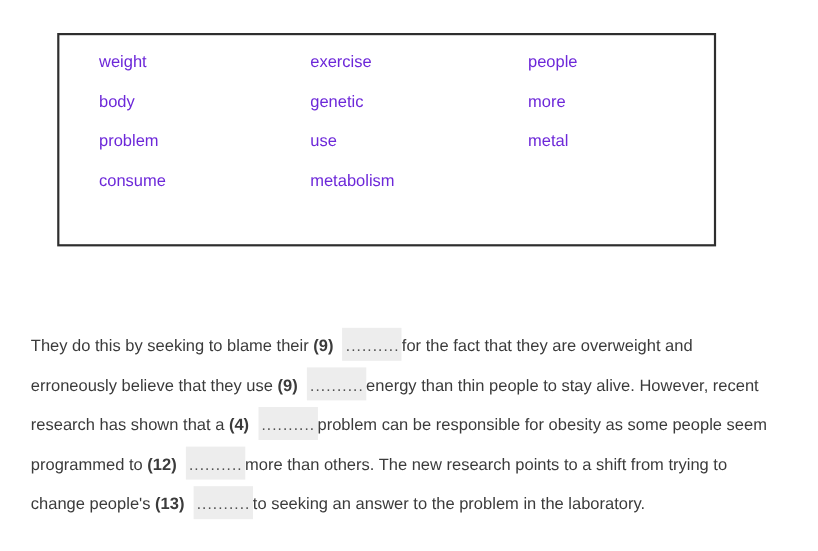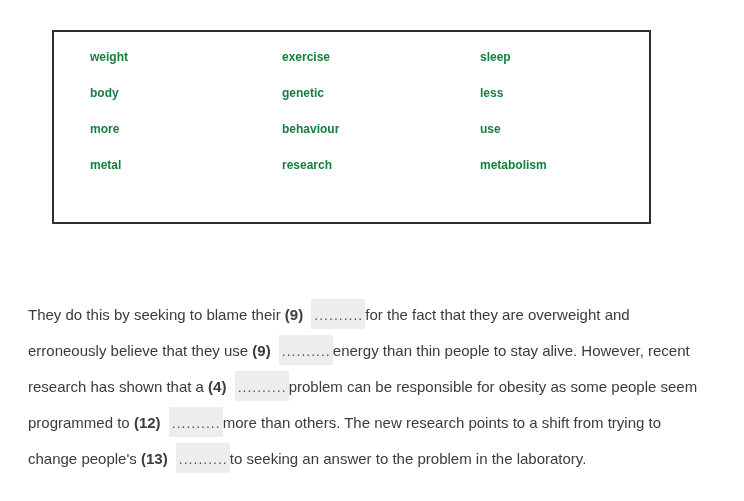--- a/index.html
+++ b/index.html
@@ -23,23 +23,23 @@
     height: 194px;
     box-sizing: border-box;
     border: 2px solid #2e2e2e;
     padding: 7px 0 0 36px;
     display: grid;
     grid-template-columns: 192px 198px 1fr;
     grid-auto-rows: 36px;
     align-items: center;
   }
   .word-bank .word {
-    font-size: 12px;
-    font-weight: bold;
-    color: #15803d;
+    font-size: 15px;
+    font-weight: normal;
+    color: #6d28d9;
     line-height: 36px;
     white-space: nowrap;
   }
   .passage {
     position: absolute;
     left: 28px;
     top: 282px;
     width: 682px;
     font-size: 15px;
     line-height: 36px;
@@ -67,29 +67,28 @@
   }
 </style>
 </head>
 <body>
 
 <div class="page">
 
   <div class="word-bank">
     <div class="word">weight</div>
     <div class="word">exercise</div>
-    <div class="word">sleep</div>
+    <div class="word">people</div>
     <div class="word">body</div>
     <div class="word">genetic</div>
-    <div class="word">less</div>
     <div class="word">more</div>
-    <div class="word">behaviour</div>
+    <div class="word">problem</div>
     <div class="word">use</div>
     <div class="word">metal</div>
-    <div class="word">research</div>
+    <div class="word">consume</div>
     <div class="word">metabolism</div>
   </div>
 
   <p class="passage"><span>They do this by seeking to blame their </span><strong>(9)</strong>
 <span class="blank">..........</span><span>for the fact that they are overweight and erroneously believe that they use </span><strong>(9)</strong>
 <span class="blank">..........</span><span>energy than thin people to stay alive. However, recent research has shown that a </span><strong>(4)</strong>
 <span class="blank">..........</span><span>problem can be responsible for obesity as some people seem programmed to </span><strong>(12)</strong>
 <span class="blank">..........</span><span>more than others. The new research points to a shift from trying to change people's </span><strong>(13)</strong>
 <span class="blank">..........</span><span>to seeking an answer to the problem in the laboratory.</span></p>
 

